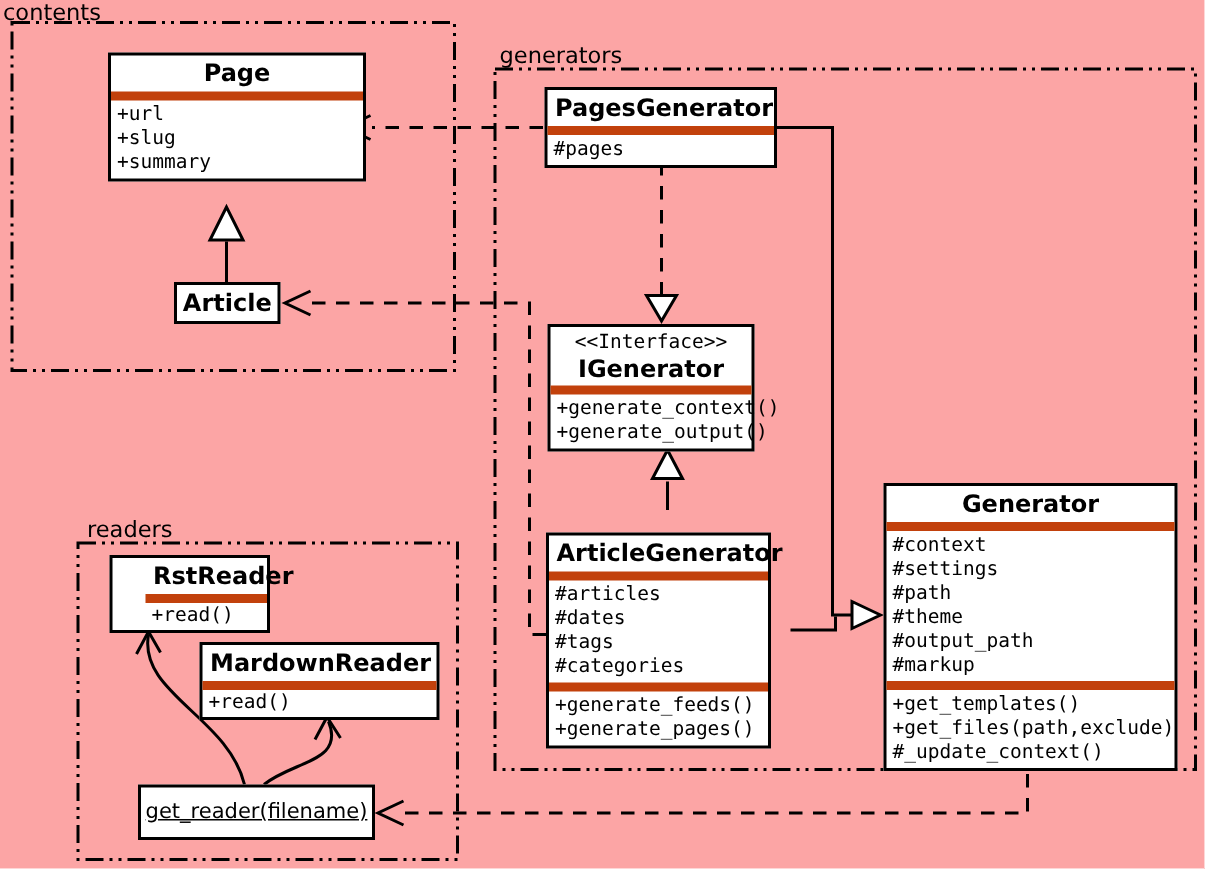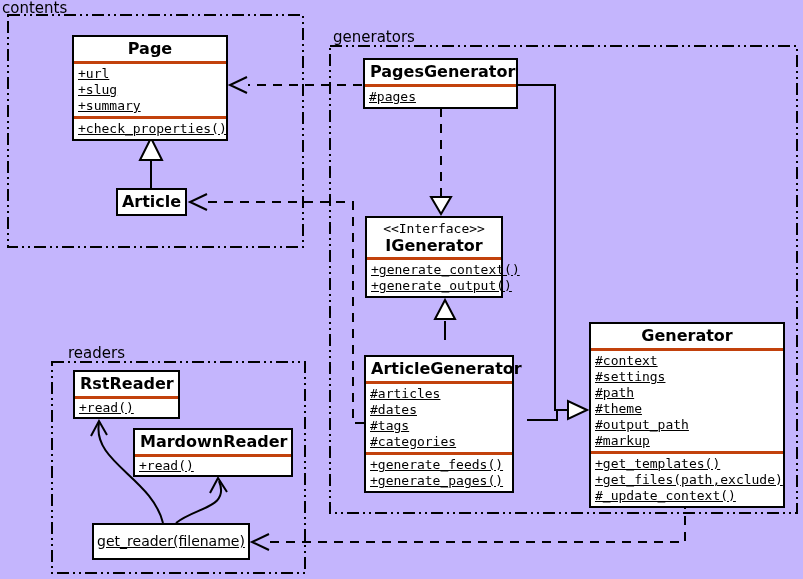--- a/index.html
+++ b/index.html
@@ -1,17 +1,17 @@
 <!DOCTYPE html>
 <html><head>
 <meta charset="utf-8">
 <style>
   html, body { margin:0; padding:0; background:#ffffff; }
   .stage {
-    position:relative; width:803px; height:579px; background:#c4b5fd;
+    position:relative; width:803px; height:579px; background:#fca5a5;
     font-family:"DejaVu Sans", sans-serif; color:#000; overflow:hidden;
   }
   .layer { position:absolute; left:0; top:0; }
   .pkg  { fill:none; stroke:#000; stroke-width:2; stroke-dasharray:12 4 2 4 2 4; }
   .solid{ fill:none; stroke:#000; stroke-width:2; }
   .dash { fill:none; stroke:#000; stroke-width:2; stroke-dasharray:9 7; }
   .open { fill:none; stroke:#000; stroke-width:2; }
   .hollow { fill:#ffffff; stroke:#000; stroke-width:2; }
   .pkg-label {
     position:absolute; font:15px/17px "DejaVu Sans", sans-serif; color:#000;
@@ -23,21 +23,21 @@
   }
   .cls-title {
     font:bold 16px/22px "DejaVu Sans", sans-serif; text-align:center;
     padding:1px 5px; white-space:nowrap;
   }
   .cls-stereo {
     font:13px/15px "DejaVu Sans Mono", monospace; text-align:center;
     padding-top:3px; white-space:nowrap;
   }
   .cls-stereo + .cls-title { padding-top:0; line-height:20px; }
-  .cls-sec { border-top:3px solid #c2410c; padding:2px 4px;text-decoration:underline; }
+  .cls-sec { border-top:6px solid #c2410c; padding:2px 4px; }
   .m { font:13px/16px "DejaVu Sans Mono", monospace; white-space:pre; }
   .fn-box {
     position:absolute; box-sizing:border-box; border:2px solid #000;
     background:#fff; text-align:center;
     font:14px/33px "DejaVu Sans", sans-serif; white-space:nowrap;
   }
 </style>
 </head>
 <body>
 
@@ -82,31 +82,28 @@
     <path d="M163 523 C152 478 92 462 99 423" class="solid"></path>
     <path d="M91 436 L99 421 L107 435" class="open"></path>
 
      MardownReader (curved arrow) --&gt;
     <path d="M176 523 C196 507 230 508 219 481" class="solid"></path>
     <path d="M210 493 L218 478 L227 492" class="open"></path>
   </svg>
 
   <div class="pkg-label" style="left:2px; top:0px;">contents</div>
   <div class="pkg-label" style="left:333px; top:29px;">generators</div>
-  <div class="pkg-label" style="left:68px; top:345px;">readers</div>
+  <div class="pkg-label" style="left:58px; top:345px;">readers</div>
 
-  <div class="cls" style="left:72px; top:35px; width:156px;">
+  <div class="cls" style="left:72px; top:35px; width:172px;">
     <div class="cls-title">Page</div>
     <div class="cls-sec">
       <div class="m">+url</div>
       <div class="m">+slug</div>
       <div class="m">+summary</div>
-    </div>
-    <div class="cls-sec">
-      <div class="m">+check_properties()</div>
     </div>
   </div>
 
   <div class="cls" style="left:363px; top:58px; width:155px;">
     <div class="cls-title">PagesGenerator</div>
     <div class="cls-sec">
       <div class="m">#pages</div>
     </div>
   </div>
 
@@ -147,21 +144,21 @@
       <div class="m">#output_path</div>
       <div class="m">#markup</div>
     </div>
     <div class="cls-sec">
       <div class="m">+get_templates()</div>
       <div class="m">+get_files(path,exclude)</div>
       <div class="m">#_update_context()</div>
     </div>
   </div>
 
-  <div class="cls" style="left:73px; top:370px; width:107px;">
+  <div class="cls" style="left:73px; top:370px; width:107px;padding-left:22px;">
     <div class="cls-title">RstReader</div>
     <div class="cls-sec" style="padding:1px 4px;">
       <div class="m">+read()</div>
     </div>
   </div>
 
   <div class="cls" style="left:133px; top:428px; width:160px;">
     <div class="cls-title">MardownReader</div>
     <div class="cls-sec" style="padding:1px 4px;">
       <div class="m">+read()</div>

